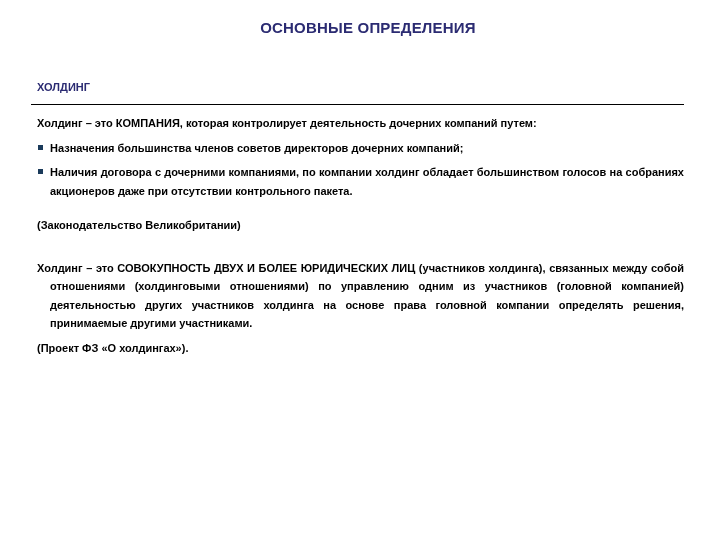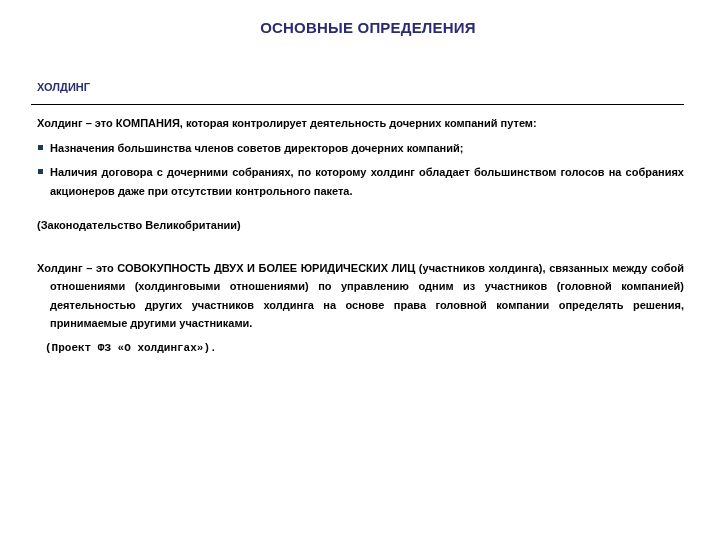--- a/index.html
+++ b/index.html
@@ -78,22 +78,21 @@
       height: 5px;
       background: #1a3a5a;
     }
     .source {
       margin: 16px 0 0 0;
     }
     .gap {
       height: 24px;
     }
     .source2 {
-      margin: 6px 0 0 8px;
-      font-family: Liberation Mono, monospace;
+      margin: 6px 0 0 0;
     }
   </style>
 </head>
 <body>
 
 <div class="page-title">ОСНОВНЫЕ ОПРЕДЕЛЕНИЯ</div>
 
 <div class="section-heading">ХОЛДИНГ</div>
 
 <div class="divider"></div>
@@ -105,21 +104,21 @@
   <ul class="bullet-list">
     <li class="bullet-item">
       <span class="bullet-marker"></span>
     </li>
     <li class="bullet-item">
       <span class="bullet-marker"></span>
       <span>Назначения большинства членов советов директоров дочерних компаний;</span>
     </li>
     <li class="bullet-item">
       <span class="bullet-marker"></span>
-      <span>Наличия договора с дочерними собраниях, по которому холдинг обладает большинством голосов на собраниях акционеров даже при отсутствии контрольного пакета.</span>
+      <span>Наличия договора с дочерними компаниями, по компании холдинг обладает большинством голосов на собраниях акционеров даже при отсутствии контрольного пакета.</span>
     </li>
   </ul>
 
   <p class="para source">(Законодательство Великобритании)</p>
 
   <div class="gap"></div>
 
   <p class="para hanging">Холдинг – это СОВОКУПНОСТЬ ДВУХ И БОЛЕЕ ЮРИДИЧЕСКИХ ЛИЦ (участников холдинга), связанных между собой отношениями (холдинговыми отношениями) по управлению одним из участников (головной компанией) деятельностью других участников холдинга на основе права головной компании определять решения, принимаемые другими участниками.</p>
 
   <p class="para source2">(Проект ФЗ «О холдингах»).</p>

